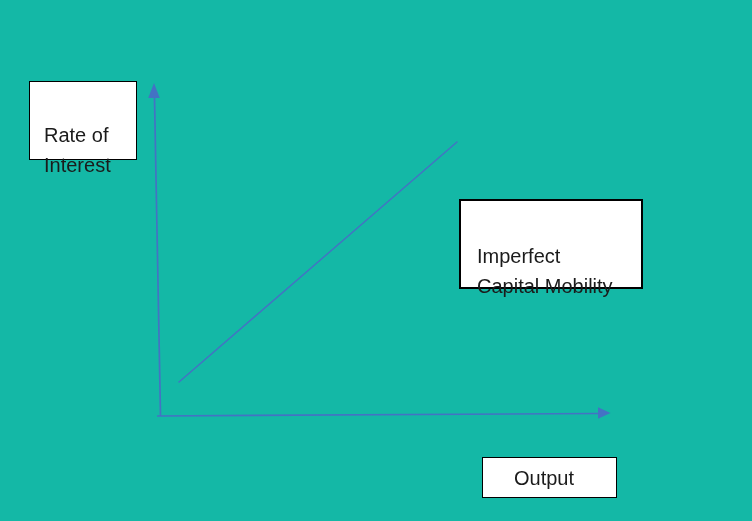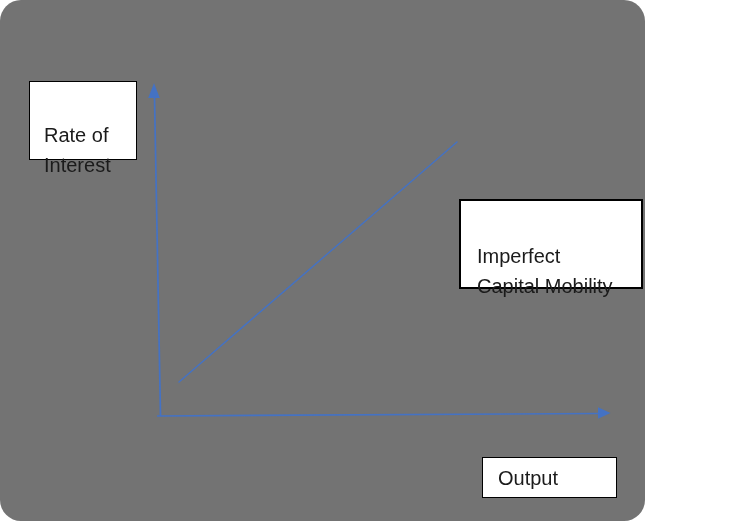--- a/index.html
+++ b/index.html
@@ -3,25 +3,24 @@
 <meta charset="utf-8">
 <style>
   html, body {
     margin: 0;
     padding: 0;
     background: #ffffff;
     font-family: "Liberation Sans", sans-serif;
   }
   .canvas {
     position: relative;
-    width: 645px;
+    width: 752px;
     height: 521px;
-    background: #737373;
+    background: #14b8a6;
     overflow: hidden;
-    border-radius: 21px;
   }
   .plot-svg {
     position: absolute;
     left: 0;
     top: 0;
     width: 752px;
     height: 521px;
   }
   .axis-line {
     stroke-width: 1.7;
@@ -59,21 +58,21 @@
     padding: 10px 12px 0 16px;
   }
   .x-axis-label-box {
     left: 482px;
     top: 457px;
     width: 135px;
     height: 41px;
     border: 1.5px solid #000000;
     display: flex;
     align-items: center;
-    padding-left: 15px;
+    padding-left: 31px;
   }
 </style>
 </head>
 <body>
 
 <div class="canvas">
 
   <svg class="plot-svg">
     <line class="axis-line" x1="160.5" y1="416" x2="154.5" y2="97" stroke="#4472C4"></line>
     <polygon points="154,83 148.2,98 159.8,98" fill="#4472C4"></polygon>

